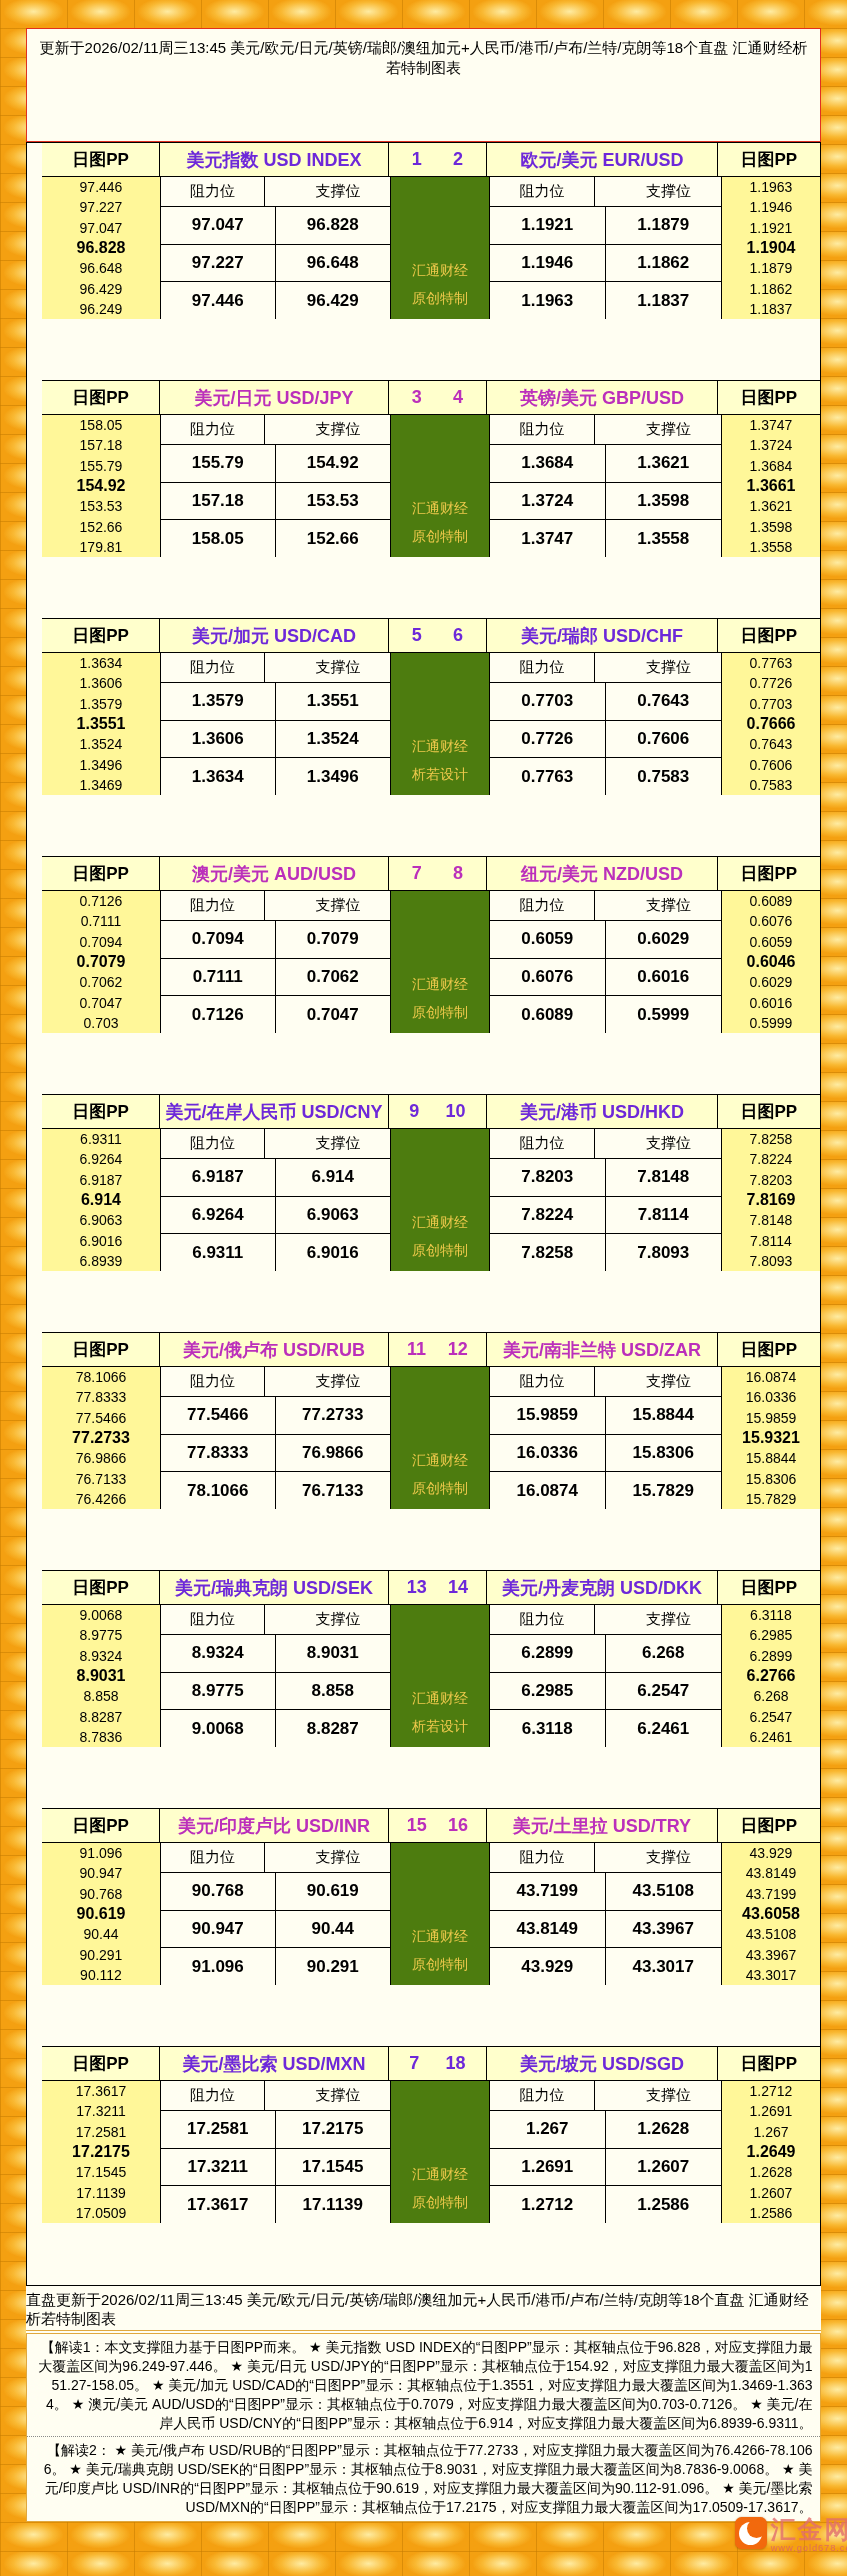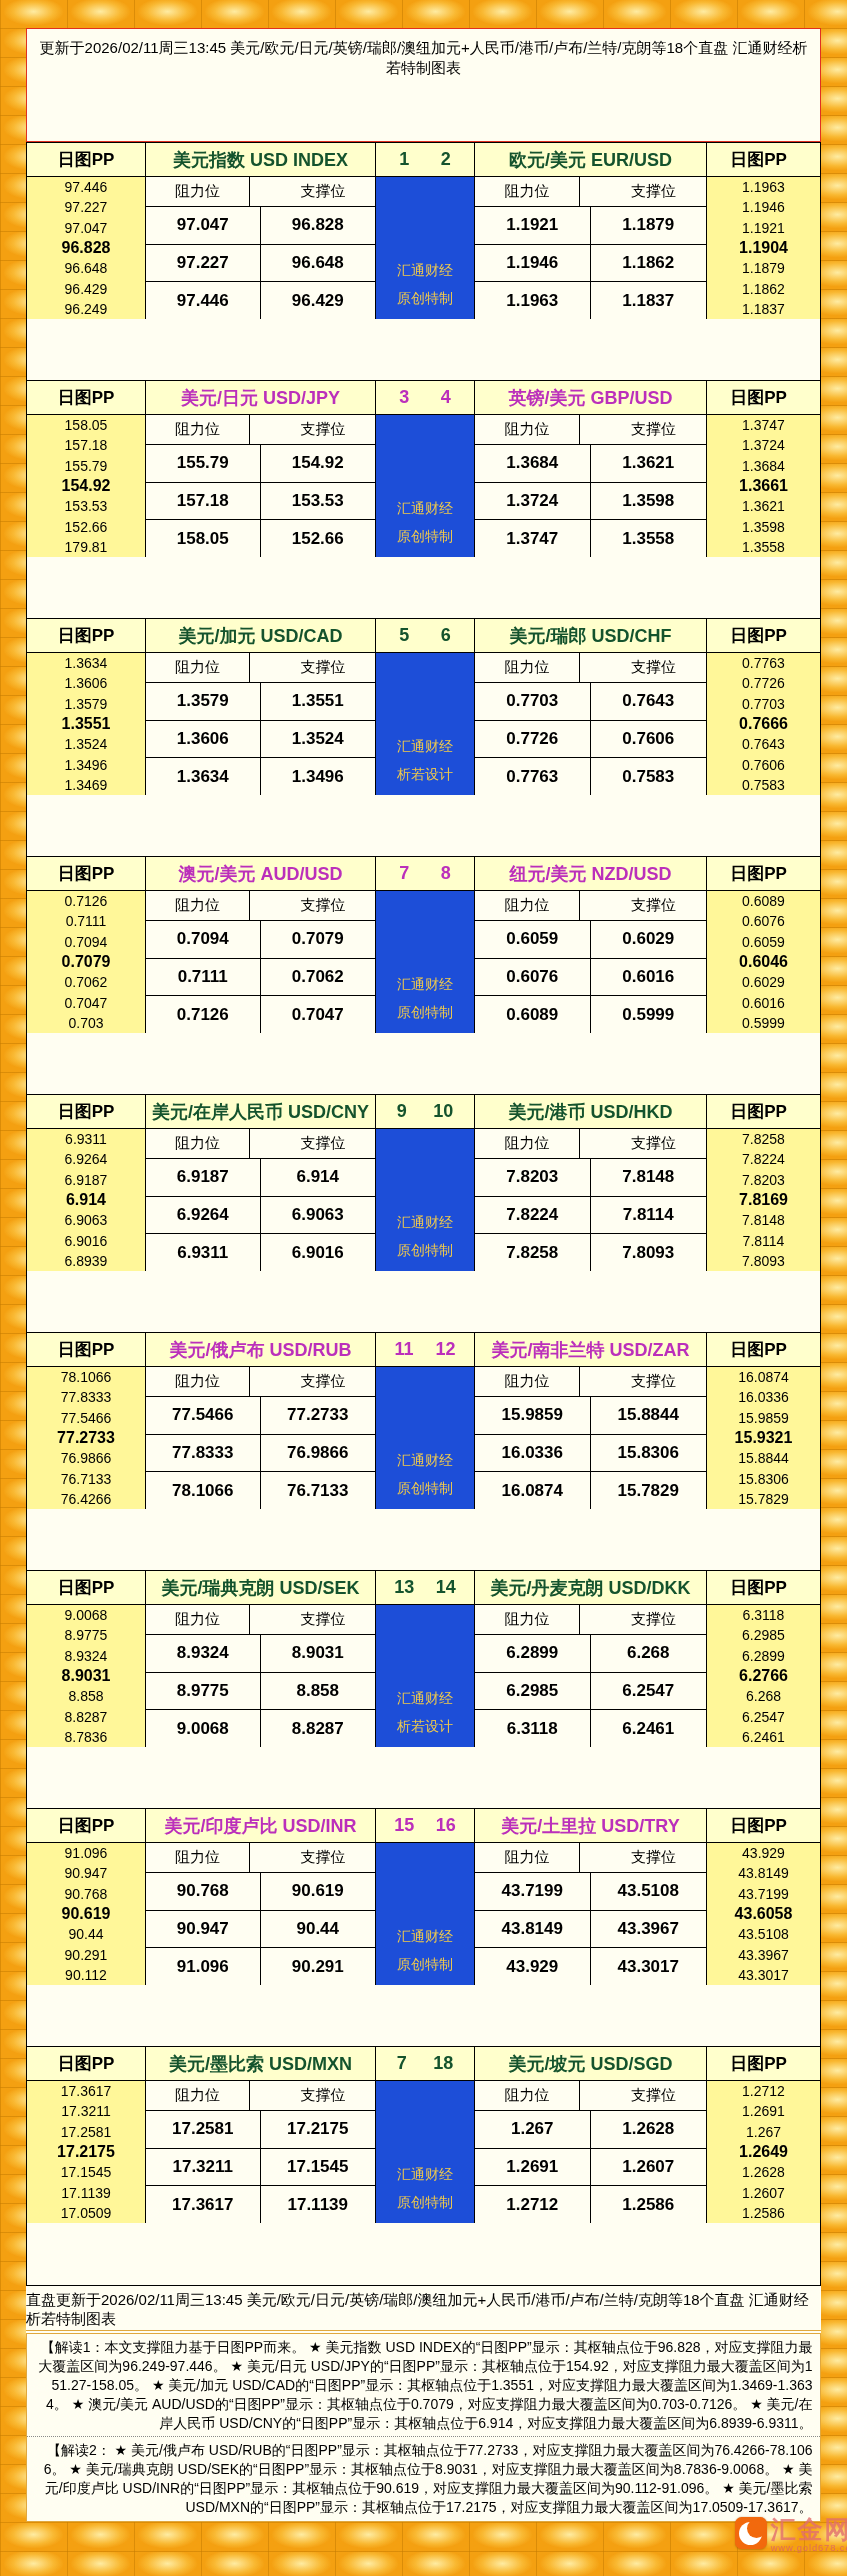--- a/index.html
+++ b/index.html
@@ -13,50 +13,50 @@
       linear-gradient(90deg, rgba(198,124,0,.55) 0 0.9px, rgba(0,0,0,0) 0.9px),
       linear-gradient(0deg, rgba(198,124,0,.55) 0 0.9px, rgba(0,0,0,0) 0.9px);
     background-size:67px 29px, 67px 29px, 67px 29px;
   }
   .content{ position:absolute; left:26px; top:28px; width:795px; background:#FFFEF2; }
   
   .title-box{ border:0.9px solid #E03020; height:114px; text-align:center; background:#FFFEF2; }
   .main-title{ margin-top:15px; font-size:31px; line-height:37px; font-weight:bold; color:#A93DB5; letter-spacing:0.9px; }
   .sub-title{ margin:9.4px 5.6px 0 5.6px; font-size:15px; line-height:19.7px; color:#000; }
   
-  .grid{ border:1.9px solid #000; border-top-width:1.9px; background:#FFFEF2; }
+  .grid{ border:1.9px solid #000; border-top-width:1.9px; background:#FFFEF2;padding-left:15px; }
   .block{ height:238px; border-bottom:1.9px solid #000; }
   .block:last-child{ border-bottom:none; }
   .block-header{ display:flex; height:34px; background:#FFFFCC; border-bottom:1.9px solid #000; }
   .hcell{ display:flex; align-items:center; justify-content:center; border-right:1.9px solid #000; height:100%; }
   .hcell:last-child{ border-right:none; }
   .hpp{ width:119px; font-size:17px; font-weight:bold; color:#000; }
   .hpp.r{ width:103px; }
   .hpair{ width:230px; font-size:18px; font-weight:bold; }
   .hpair.r{ width:232px; }
   .hnums{ width:99px; font-size:18px; font-weight:bold; justify-content:space-around; padding:0 7.5px; }
-  .red{ color:#14532d; }
+  .red{ color:#6d28d9; }
   .magenta{ color:#BB2FBB; }
   .block-body{ display:flex; height:142px; }
   .pp-col{ display:flex; flex-direction:column; background:#FFF799; border-right:1.9px solid #000; }
   .pp-col.l{ width:119px; }
   .pp-col.r{ flex:1; border-right:none; }
   .pp-val{ flex:1; display:flex; align-items:center; justify-content:center; font-size:14px; color:#000; }
   .pp-val.pivot{ font-size:16px; font-weight:bold; }
   .ptable{ display:flex; flex-direction:column; border-right:1.9px solid #000; background:#FFFEF2; }
   .ptable.l{ width:230px; }
   .ptable.r{ width:232px; }
   .pt-header{ height:30px; display:flex; border-bottom:0.9px solid #000;gap:21px; }
   .pt-hcell{ width:50%; display:flex; align-items:center; justify-content:center; font-size:15px; color:#000; }
   .pt-hcell:first-child{ border-right:0.9px solid #000; }
   .pt-row{ flex:1; display:flex; border-bottom:1.9px solid #000; }
   .pt-row:last-child{ border-bottom:none; }
   .pt-cell{ width:50%; display:flex; align-items:center; justify-content:center; font-size:17px; font-weight:bold; color:#000; }
   .pt-cell:first-child{ border-right:0.9px solid #000; }
-  .mid-col{ width:99px; border-right:1.9px solid #000; position:relative; background:#1d4ed8; }
+  .mid-col{ width:99px; border-right:1.9px solid #000; position:relative; background:#4d7c0f; }
   .watermark{ position:absolute; bottom:7.5px; left:0; width:100%; text-align:center; color:#EFC94C; font-size:14px; line-height:28px; }
   
   .update-box{ height:45px; border-bottom:0.9px solid #E0A83E; font-size:15px; line-height:19.7px; color:#000; padding-top:3.7px; background:#FFFEF2; }
   .notes-box{ border:0.9px solid #E0A83E; margin-top:1.9px; background:#FFFEF2; }
   .note{ font-size:14px; line-height:19px; color:#000; padding:3.7px 7.5px; text-align:right; word-break:break-all; }
   .note.second{ border-top:0.9px dotted #8A8A8A; }
   
   .logo{ position:absolute; left:735px; top:2517px; display:flex; align-items:flex-start; }
   .logo-icon{ width:32px; height:32px; background:#F2690D; border-radius:6.6px; position:relative; overflow:hidden; flex:0 0 auto; box-shadow:0 0.9px 1.9px rgba(120,60,0,.4); }
   .logo-icon::before{ content:""; position:absolute; left:3.7px; top:4.7px; width:23.4px; height:23.4px; border-radius:50%; background:#FFFFFF; }

